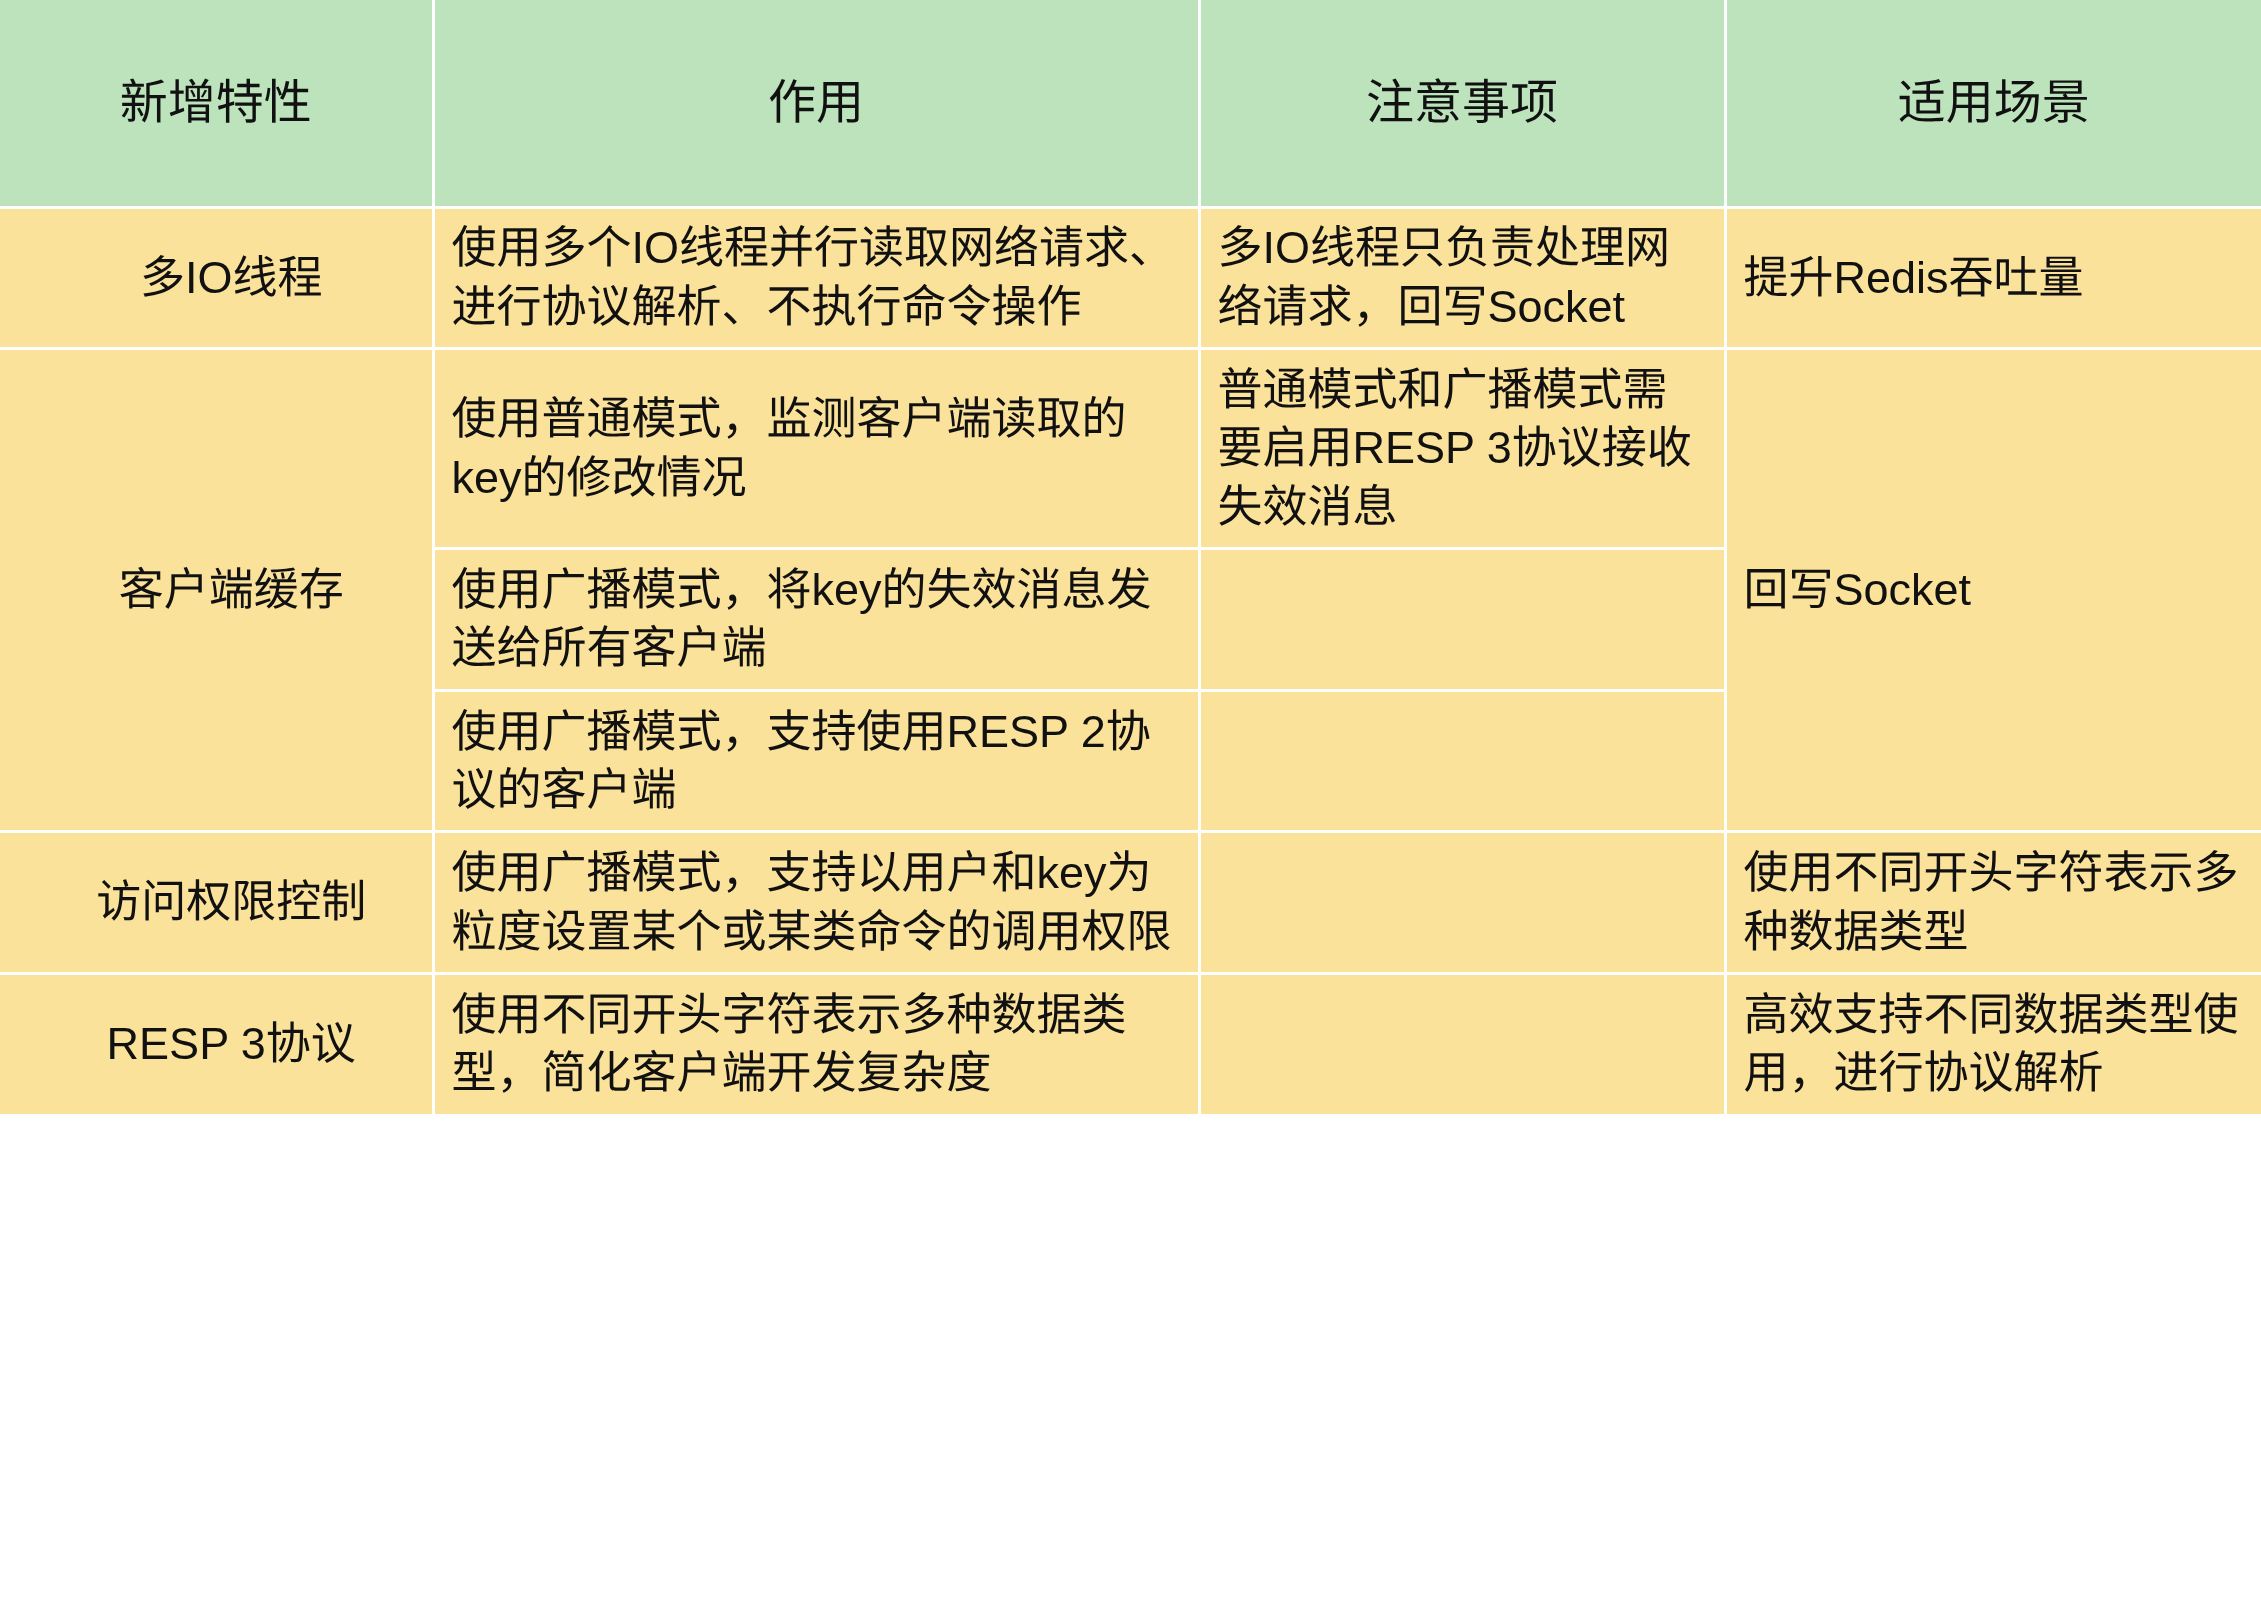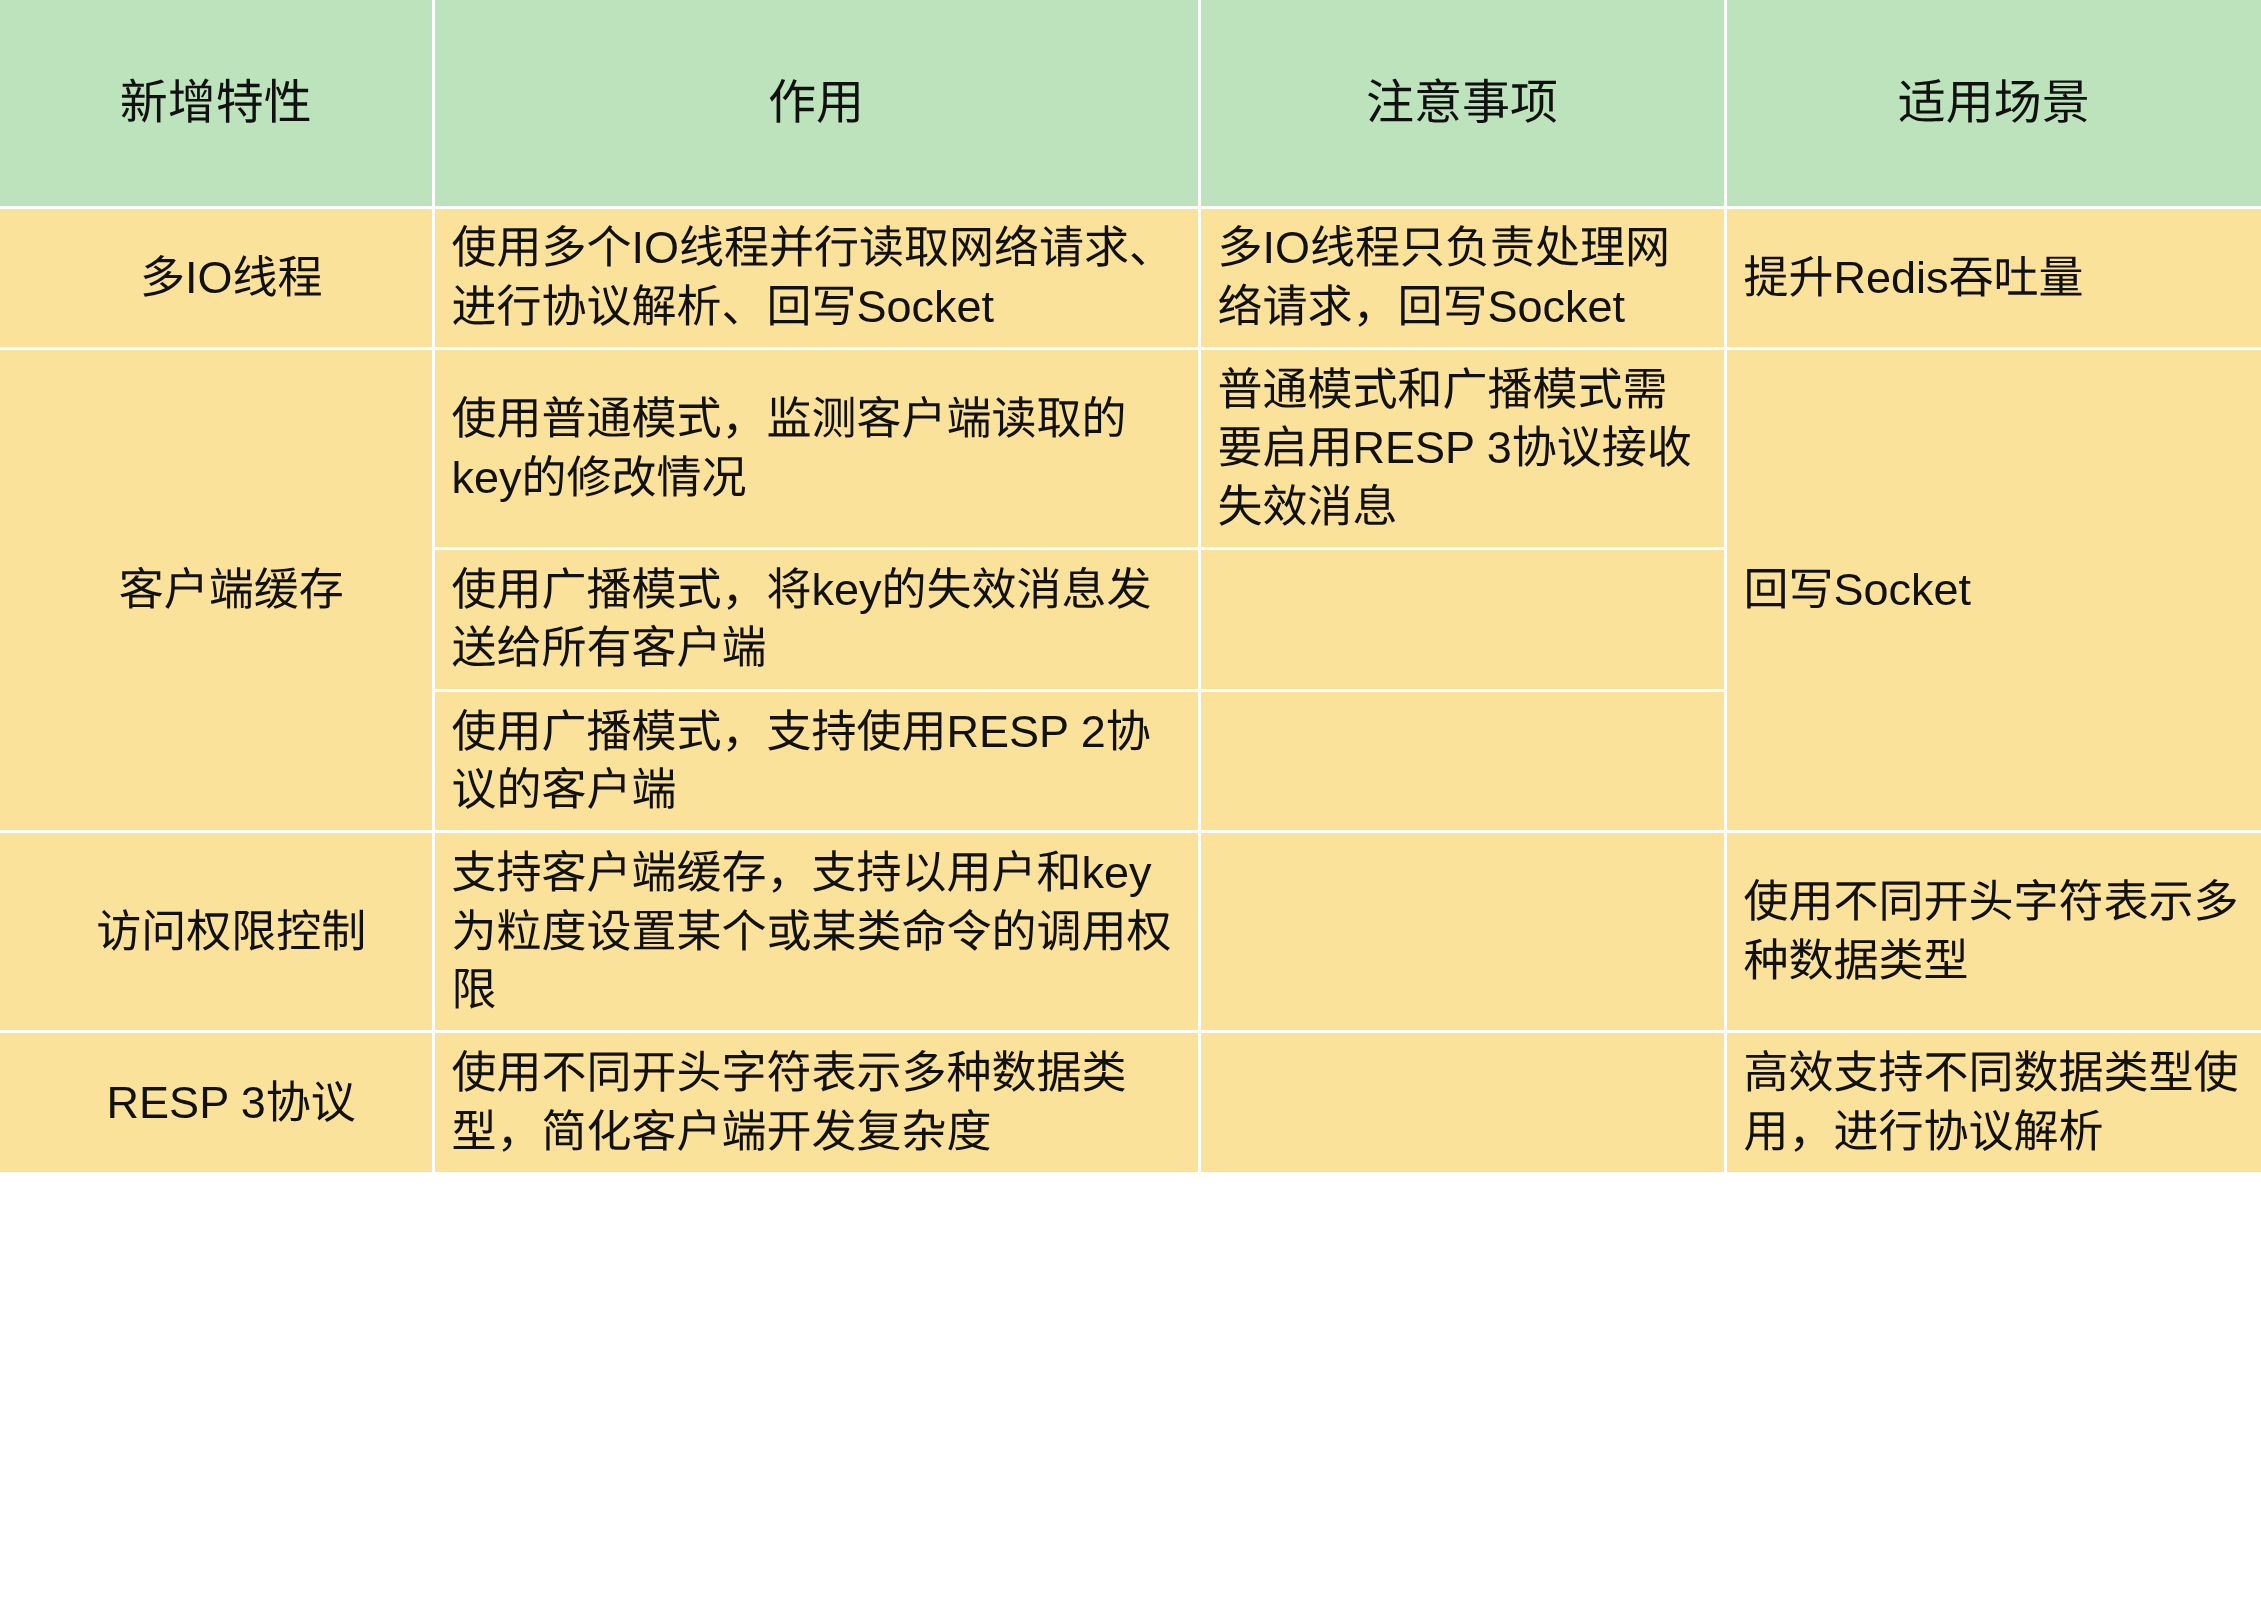--- a/index.html
+++ b/index.html
@@ -75,41 +75,41 @@
       <tr>
         <th>新增特性</th>
         <th>作用</th>
         <th>注意事项</th>
         <th>适用场景</th>
       </tr>
     </thead>
     <tbody>
       <tr>
         <td class="center" rowspan="1">多IO线程</td>
-        <td class="left">使用多个IO线程并行读取网络请求、进行协议解析、回写Socket</td>
+        <td class="left">使用多个IO线程并行读取网络请求、进行协议解析、不执行命令操作</td>
         <td class="left" rowspan="1">多IO线程只负责处理网络请求，回写Socket</td>
         <td class="left" rowspan="1">提升Redis吞吐量</td>
       </tr>
       <tr>
         <td class="center" rowspan="3">客户端缓存</td>
         <td class="left">使用普通模式，监测客户端读取的key的修改情况</td>
         <td class="left" rowspan="1">普通模式和广播模式需要启用RESP 3协议接收失效消息</td>
         <td class="left" rowspan="3">回写Socket</td>
       </tr>
       <tr>
         <td class="left">使用广播模式，将key的失效消息发送给所有客户端</td>
         <td class="left"></td>
       </tr>
       <tr>
         <td class="left">使用广播模式，支持使用RESP 2协议的客户端</td>
         <td class="left"></td>
       </tr>
       <tr>
         <td class="center" rowspan="1">访问权限控制</td>
-        <td class="left">支持客户端缓存，支持以用户和key为粒度设置某个或某类命令的调用权限</td>
+        <td class="left">使用广播模式，支持以用户和key为粒度设置某个或某类命令的调用权限</td>
         <td class="left" rowspan="1"></td>
         <td class="left" rowspan="1">使用不同开头字符表示多种数据类型</td>
       </tr>
       <tr>
         <td class="center" rowspan="1">RESP 3协议</td>
         <td class="left">使用不同开头字符表示多种数据类型，简化客户端开发复杂度</td>
         <td class="left" rowspan="1"></td>
         <td class="left" rowspan="1">高效支持不同数据类型使用，进行协议解析</td>
       </tr>
     </tbody>

